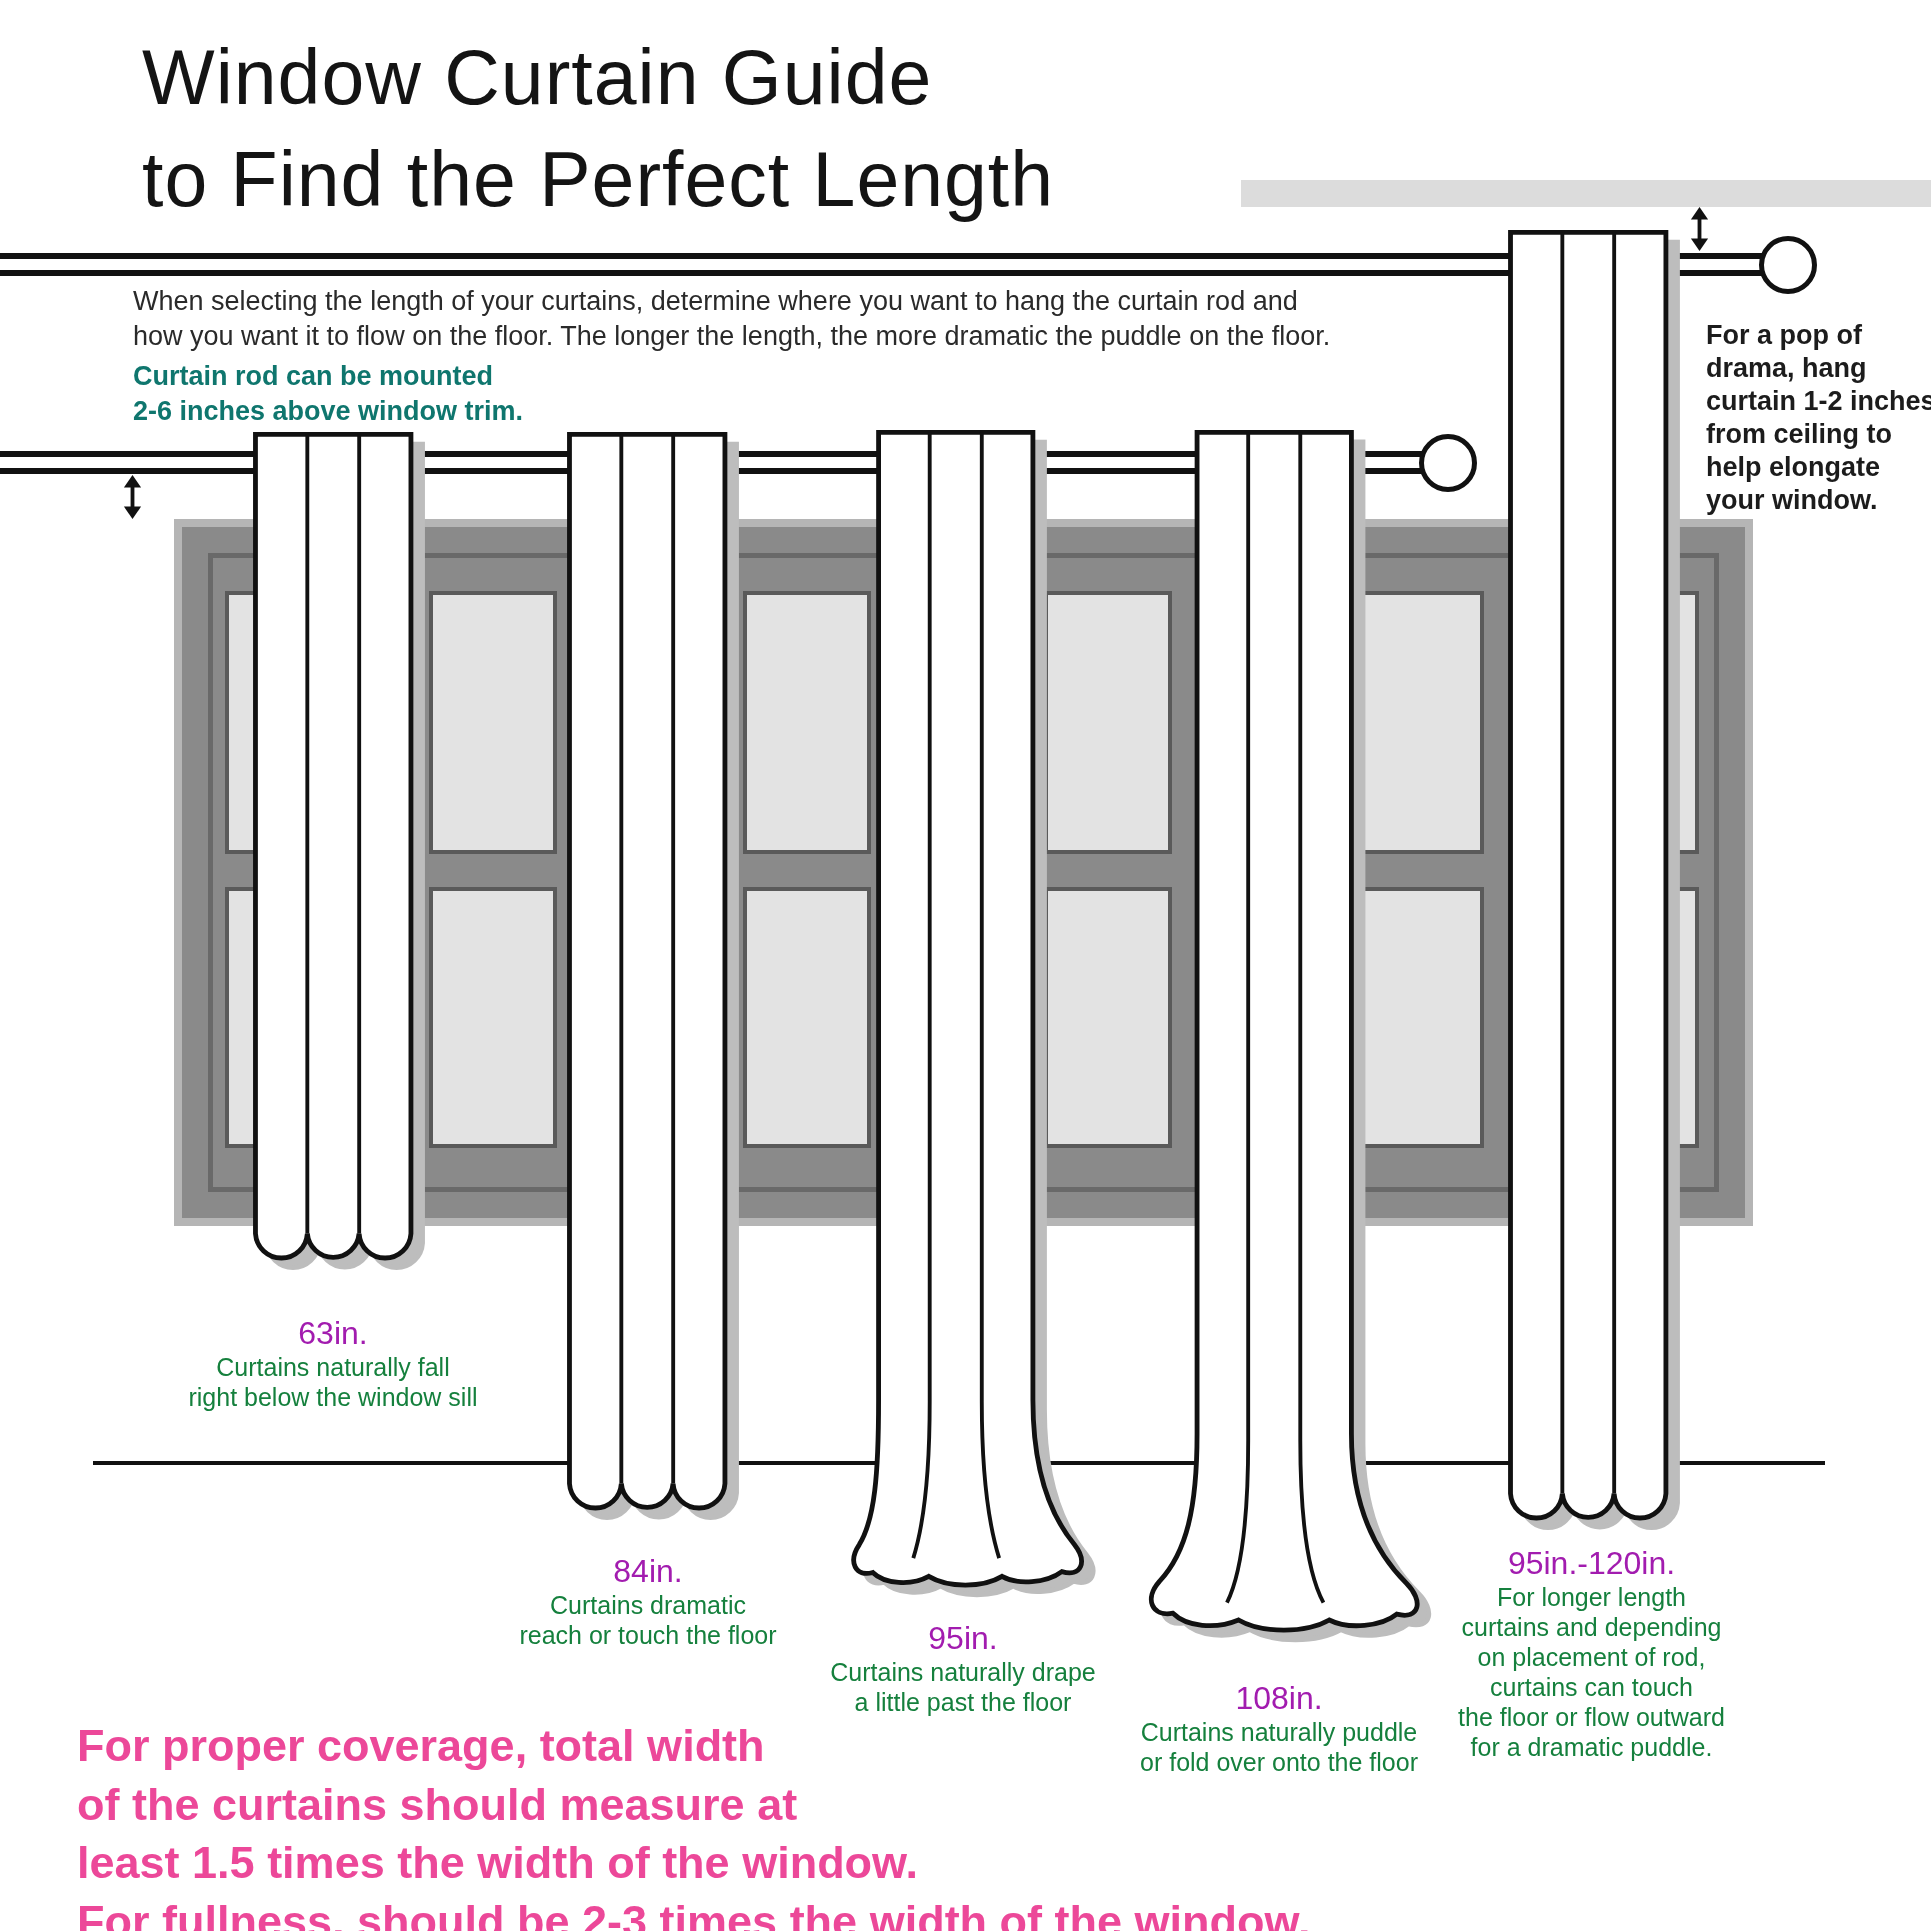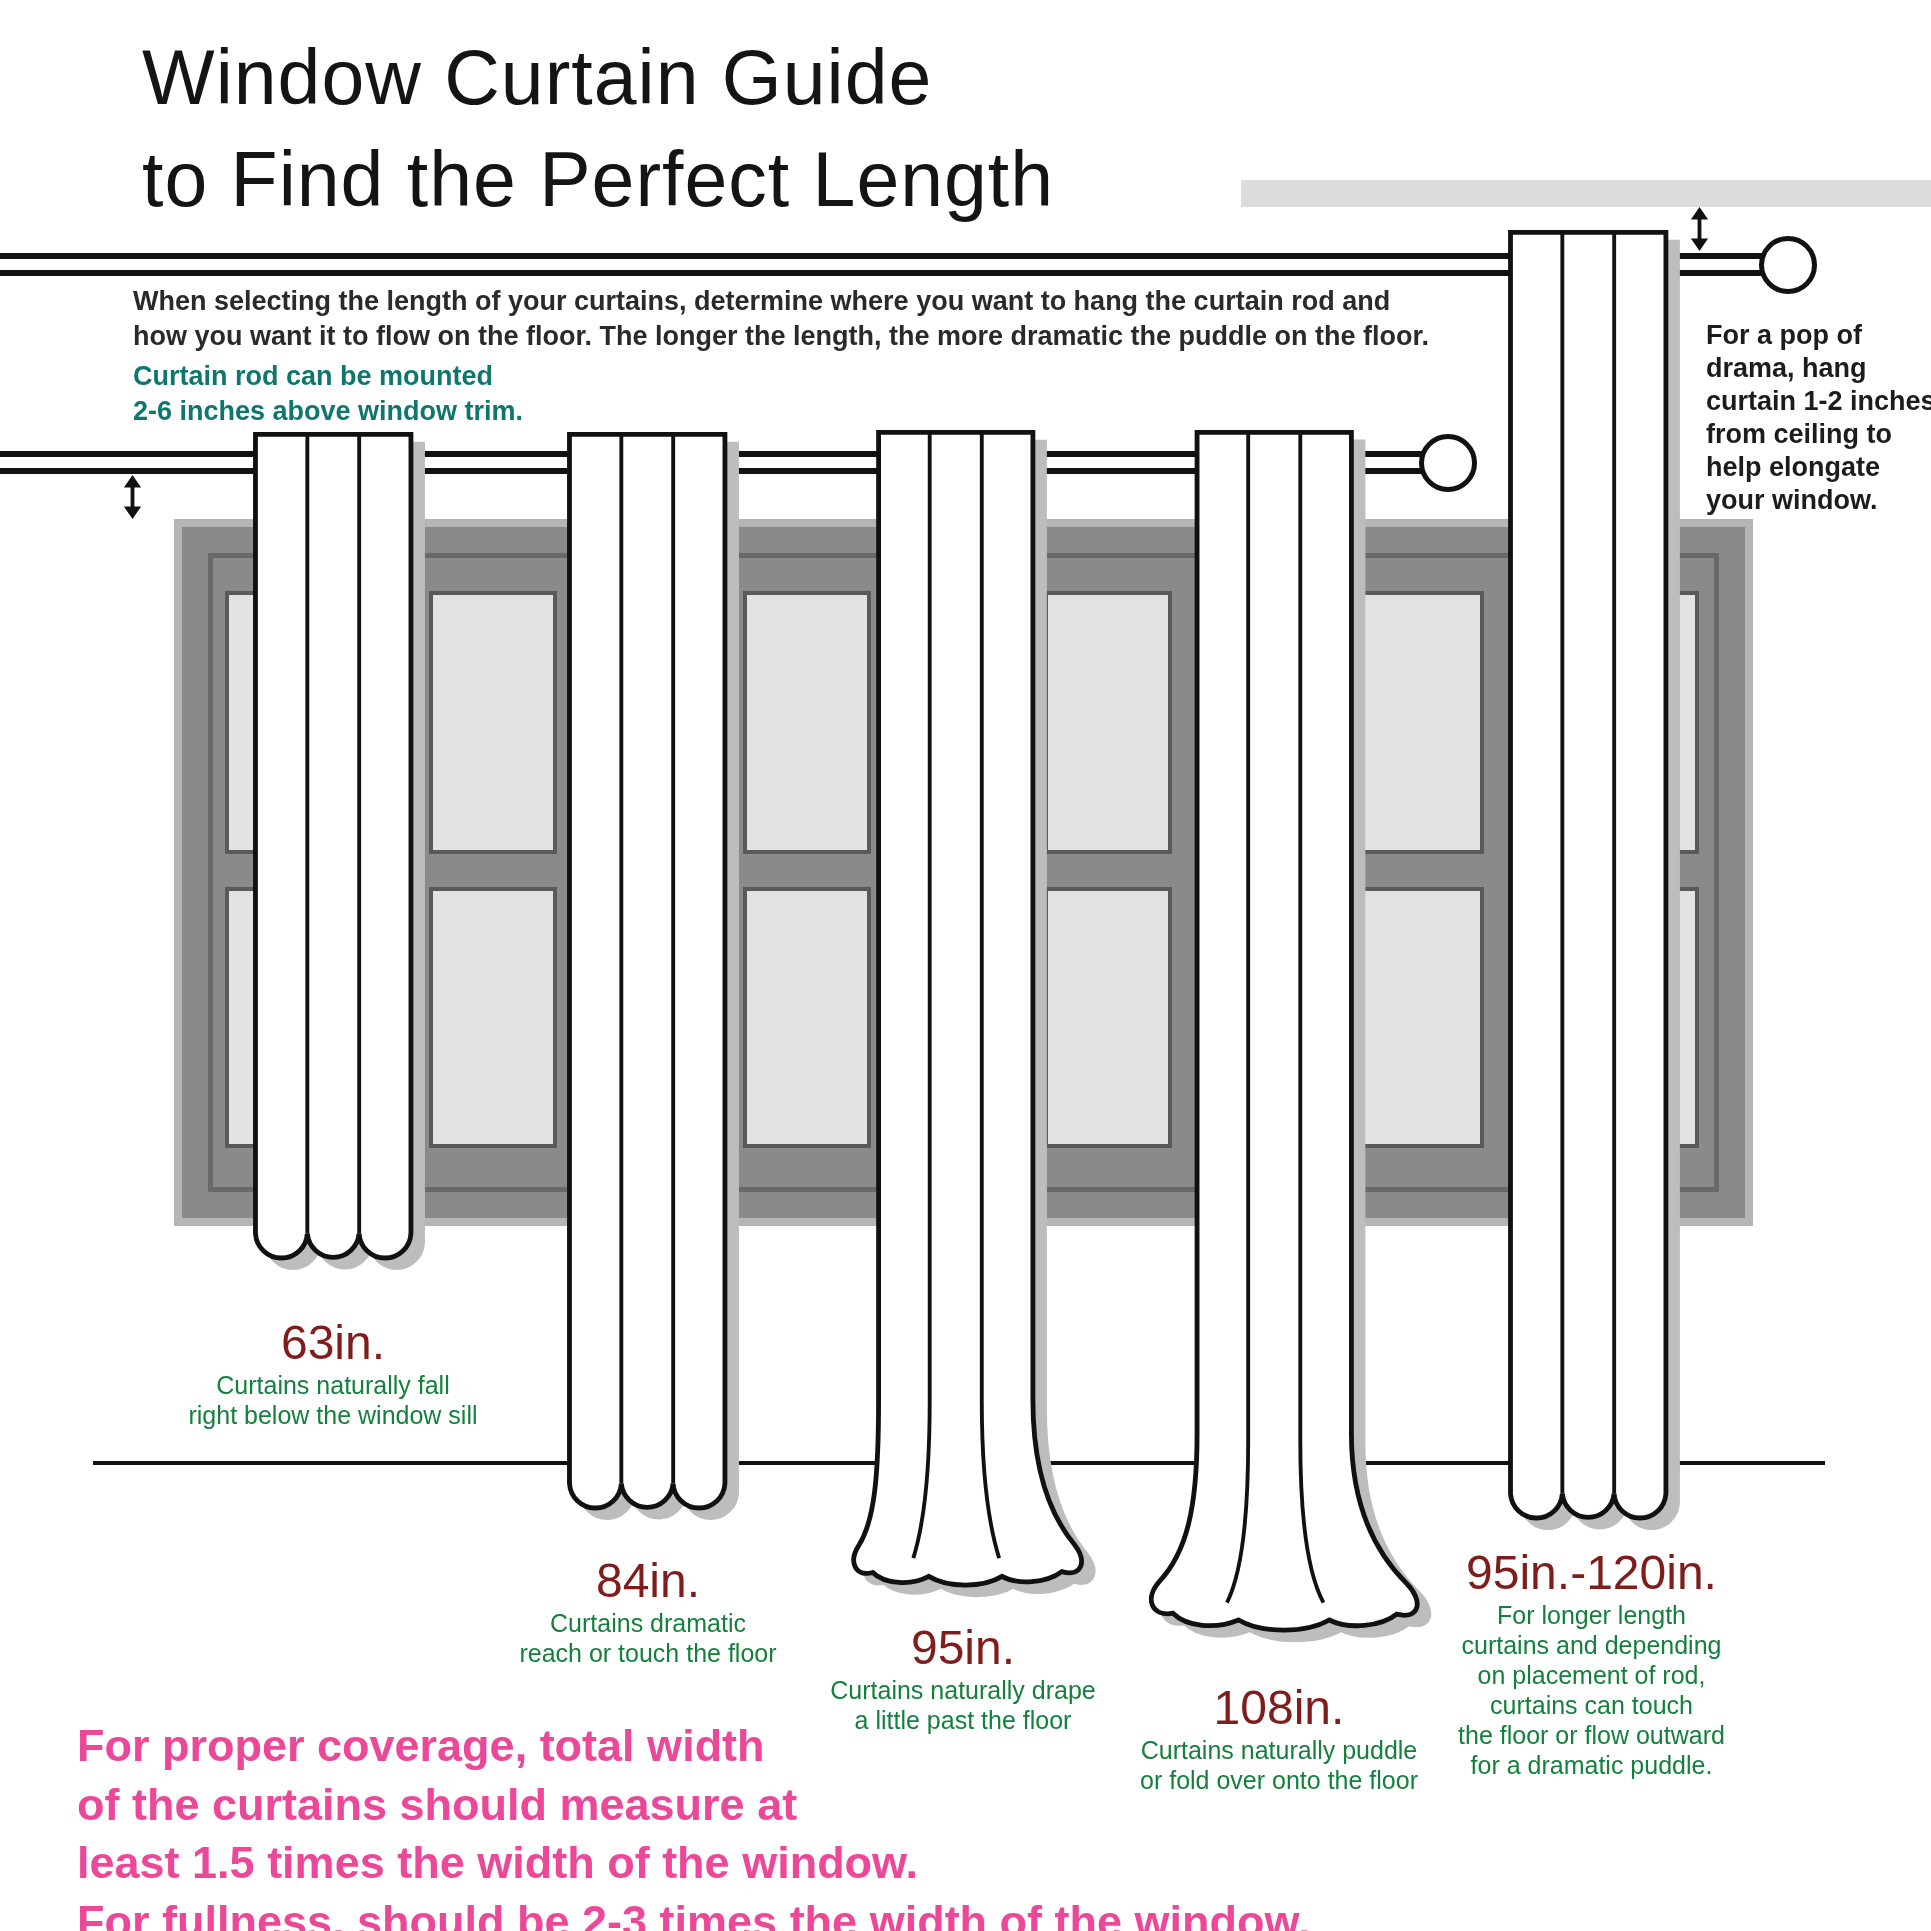--- a/index.html
+++ b/index.html
@@ -3,26 +3,26 @@
 <meta charset="utf-8">
 <style>
   html,body{margin:0;padding:0;background:#fff;}
   #stage{
     position:relative;width:1931px;height:1931px;background:#ffffff;overflow:hidden;
     font-family:"Liberation Sans","DejaVu Sans",sans-serif;color:#141414;padding-left:17px;
   }
   .abs{position:absolute;}
   
   .title{left:142px;top:27px;font-size:77px;line-height:1.32;letter-spacing:1px;color:#141414;}
-  .intro{left:133px;top:284px;font-size:27px;line-height:1.30;color:#2a2a2a;font-weight:bold;}
+  .intro{left:133px;top:284px;font-size:27px;line-height:1.30;color:#2a2a2a;}
   .rod-note{left:133px;top:359px;font-size:27px;line-height:1.30;font-weight:bold;color:#0f766e;}
   .ceiling-note{left:1706px;top:319px;font-size:27px;line-height:1.22;font-weight:bold;color:#1c1c1c;}
   .ceiling-note div{white-space:nowrap;}
   .len-label{text-align:center;}
-  .len-label .num{font-size:48px;line-height:1.15;color:#7f1d1d;}
+  .len-label .num{font-size:32px;line-height:1.15;color:#a21caf;}
   .len-label .desc{font-size:25px;line-height:1.20;color:#15803d;}
   .len-label .desc div{white-space:nowrap;}
   .footer-note{left:77px;top:1717px;font-size:45px;line-height:1.30;font-weight:bold;color:#ec4899;}
   .footer-note div{white-space:nowrap;}
   
   .ceiling-bar{left:1241px;top:180px;width:690px;height:27px;background:#dcdcdc;}
   
   .rod-line{height:5.8px;background:#111;}
   .finial{width:58px;height:58px;border:5.8px solid #111;border-radius:50%;background:#fff;box-sizing:border-box;}
   

